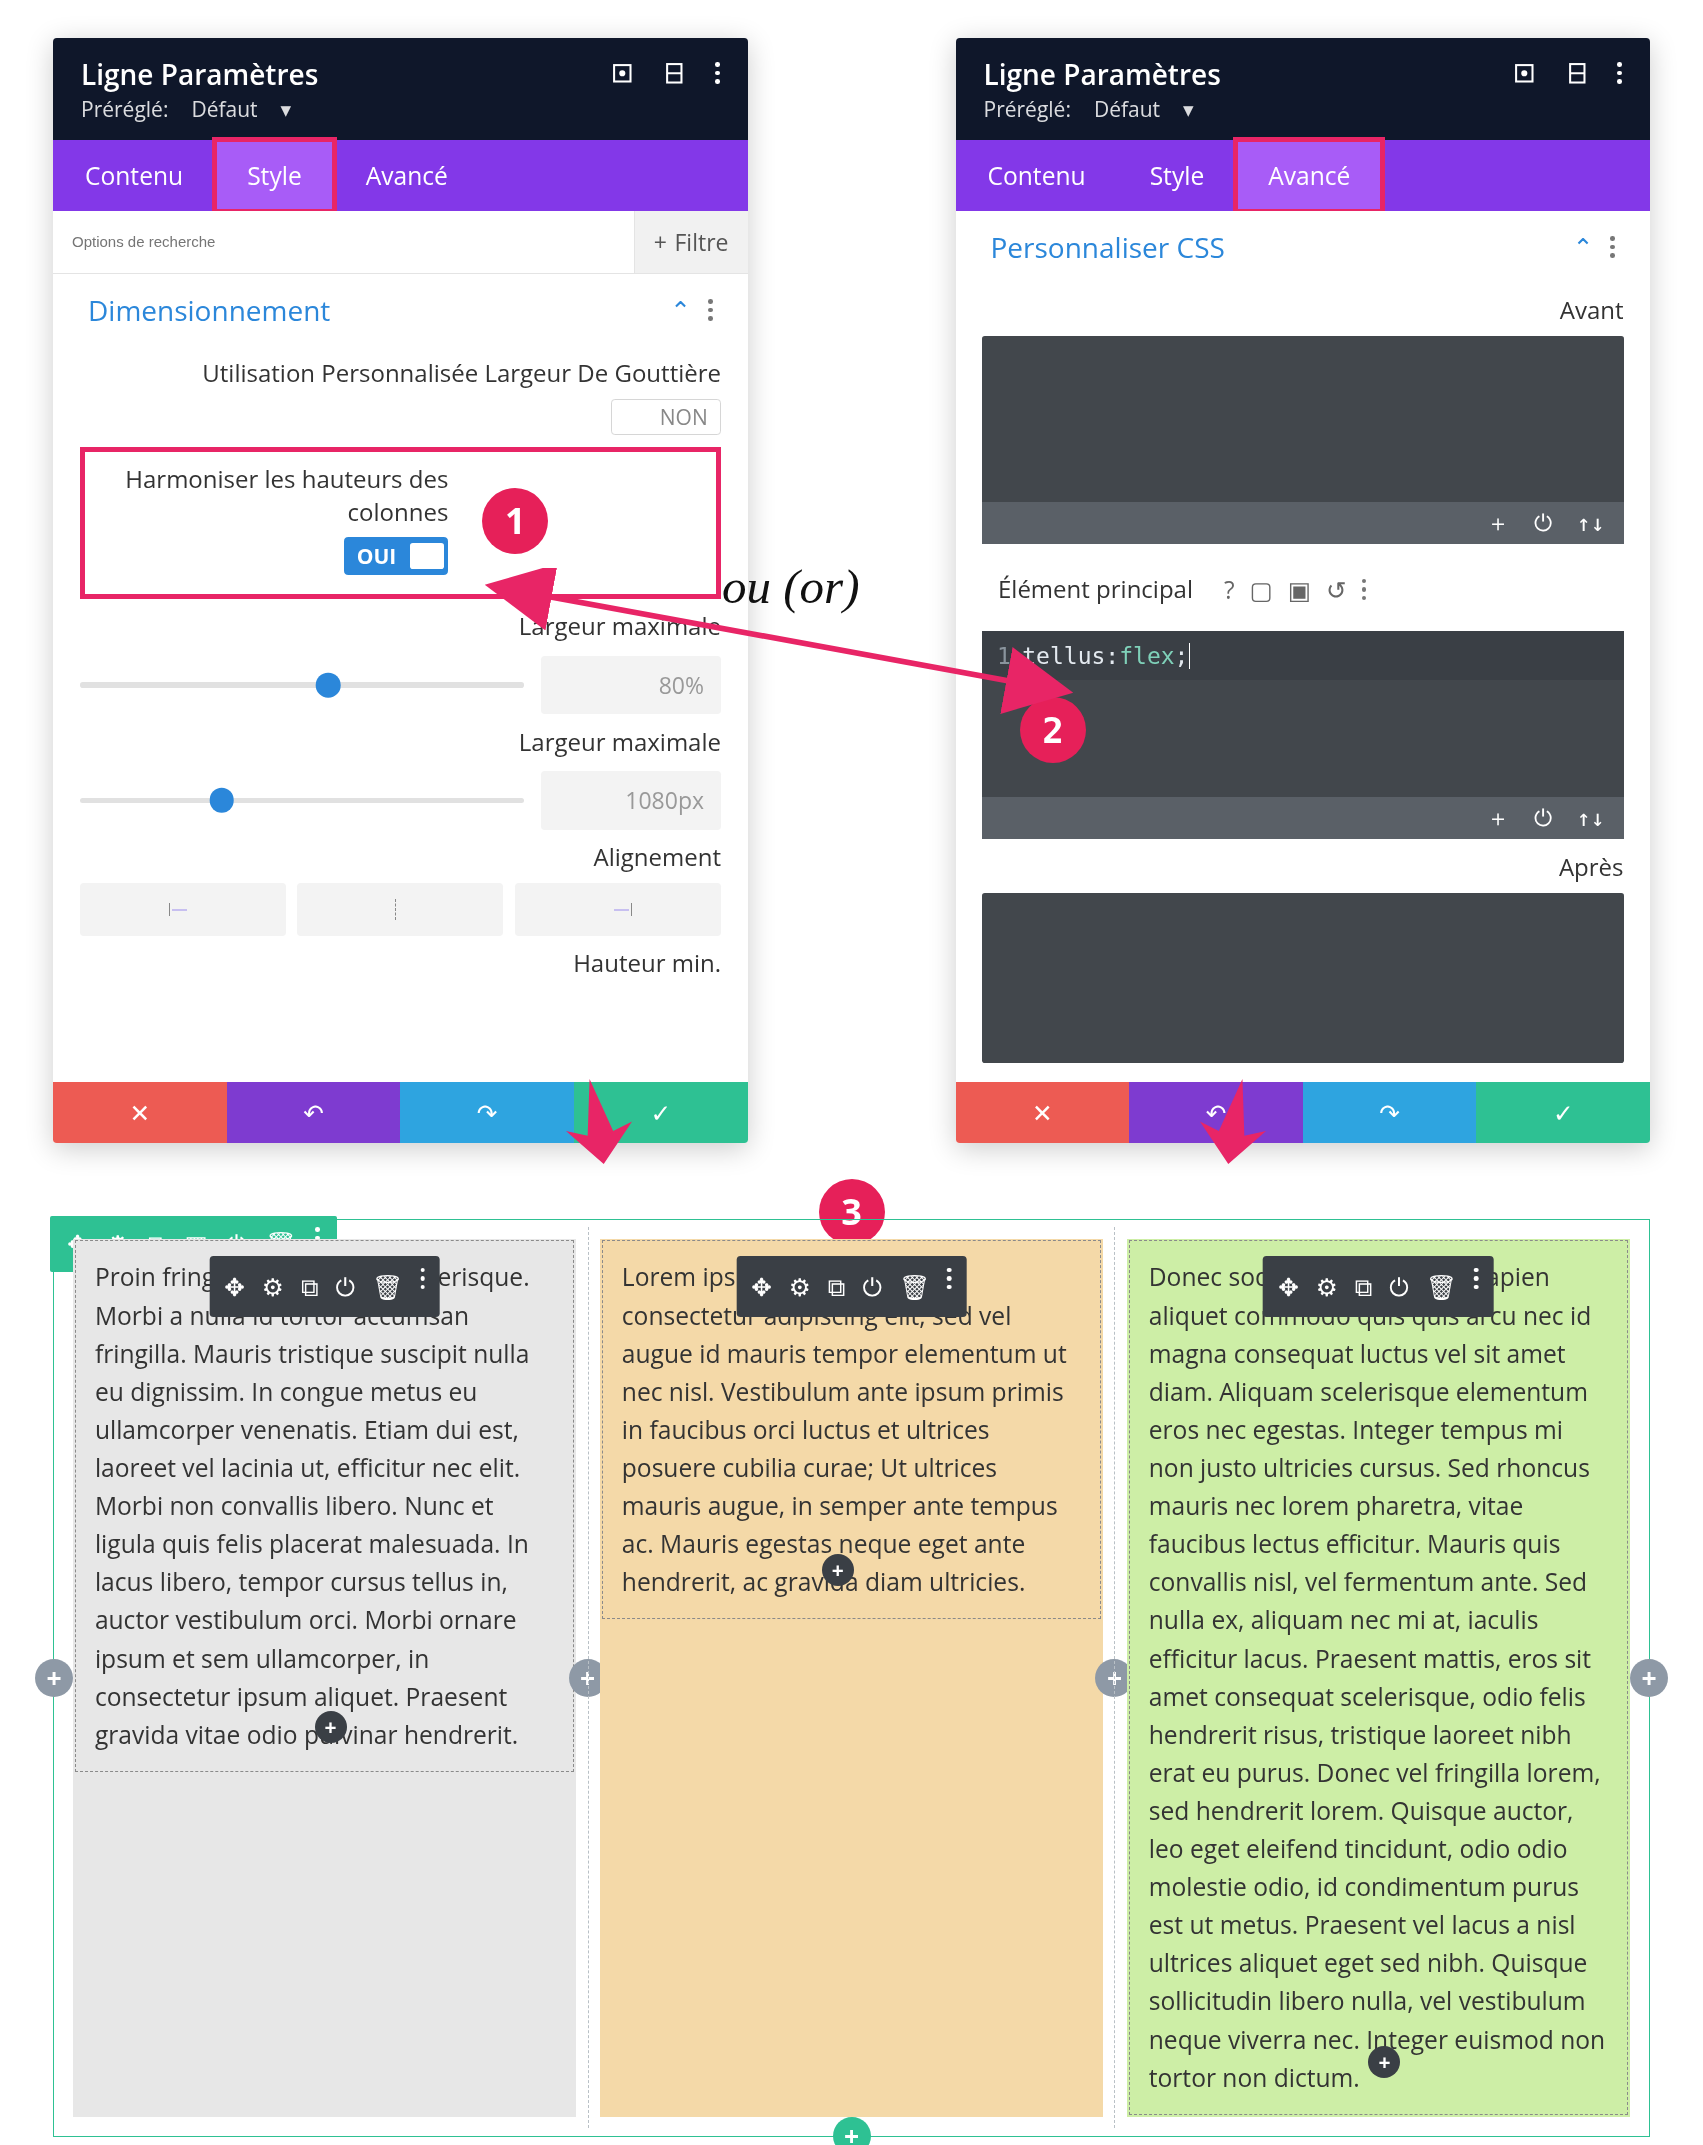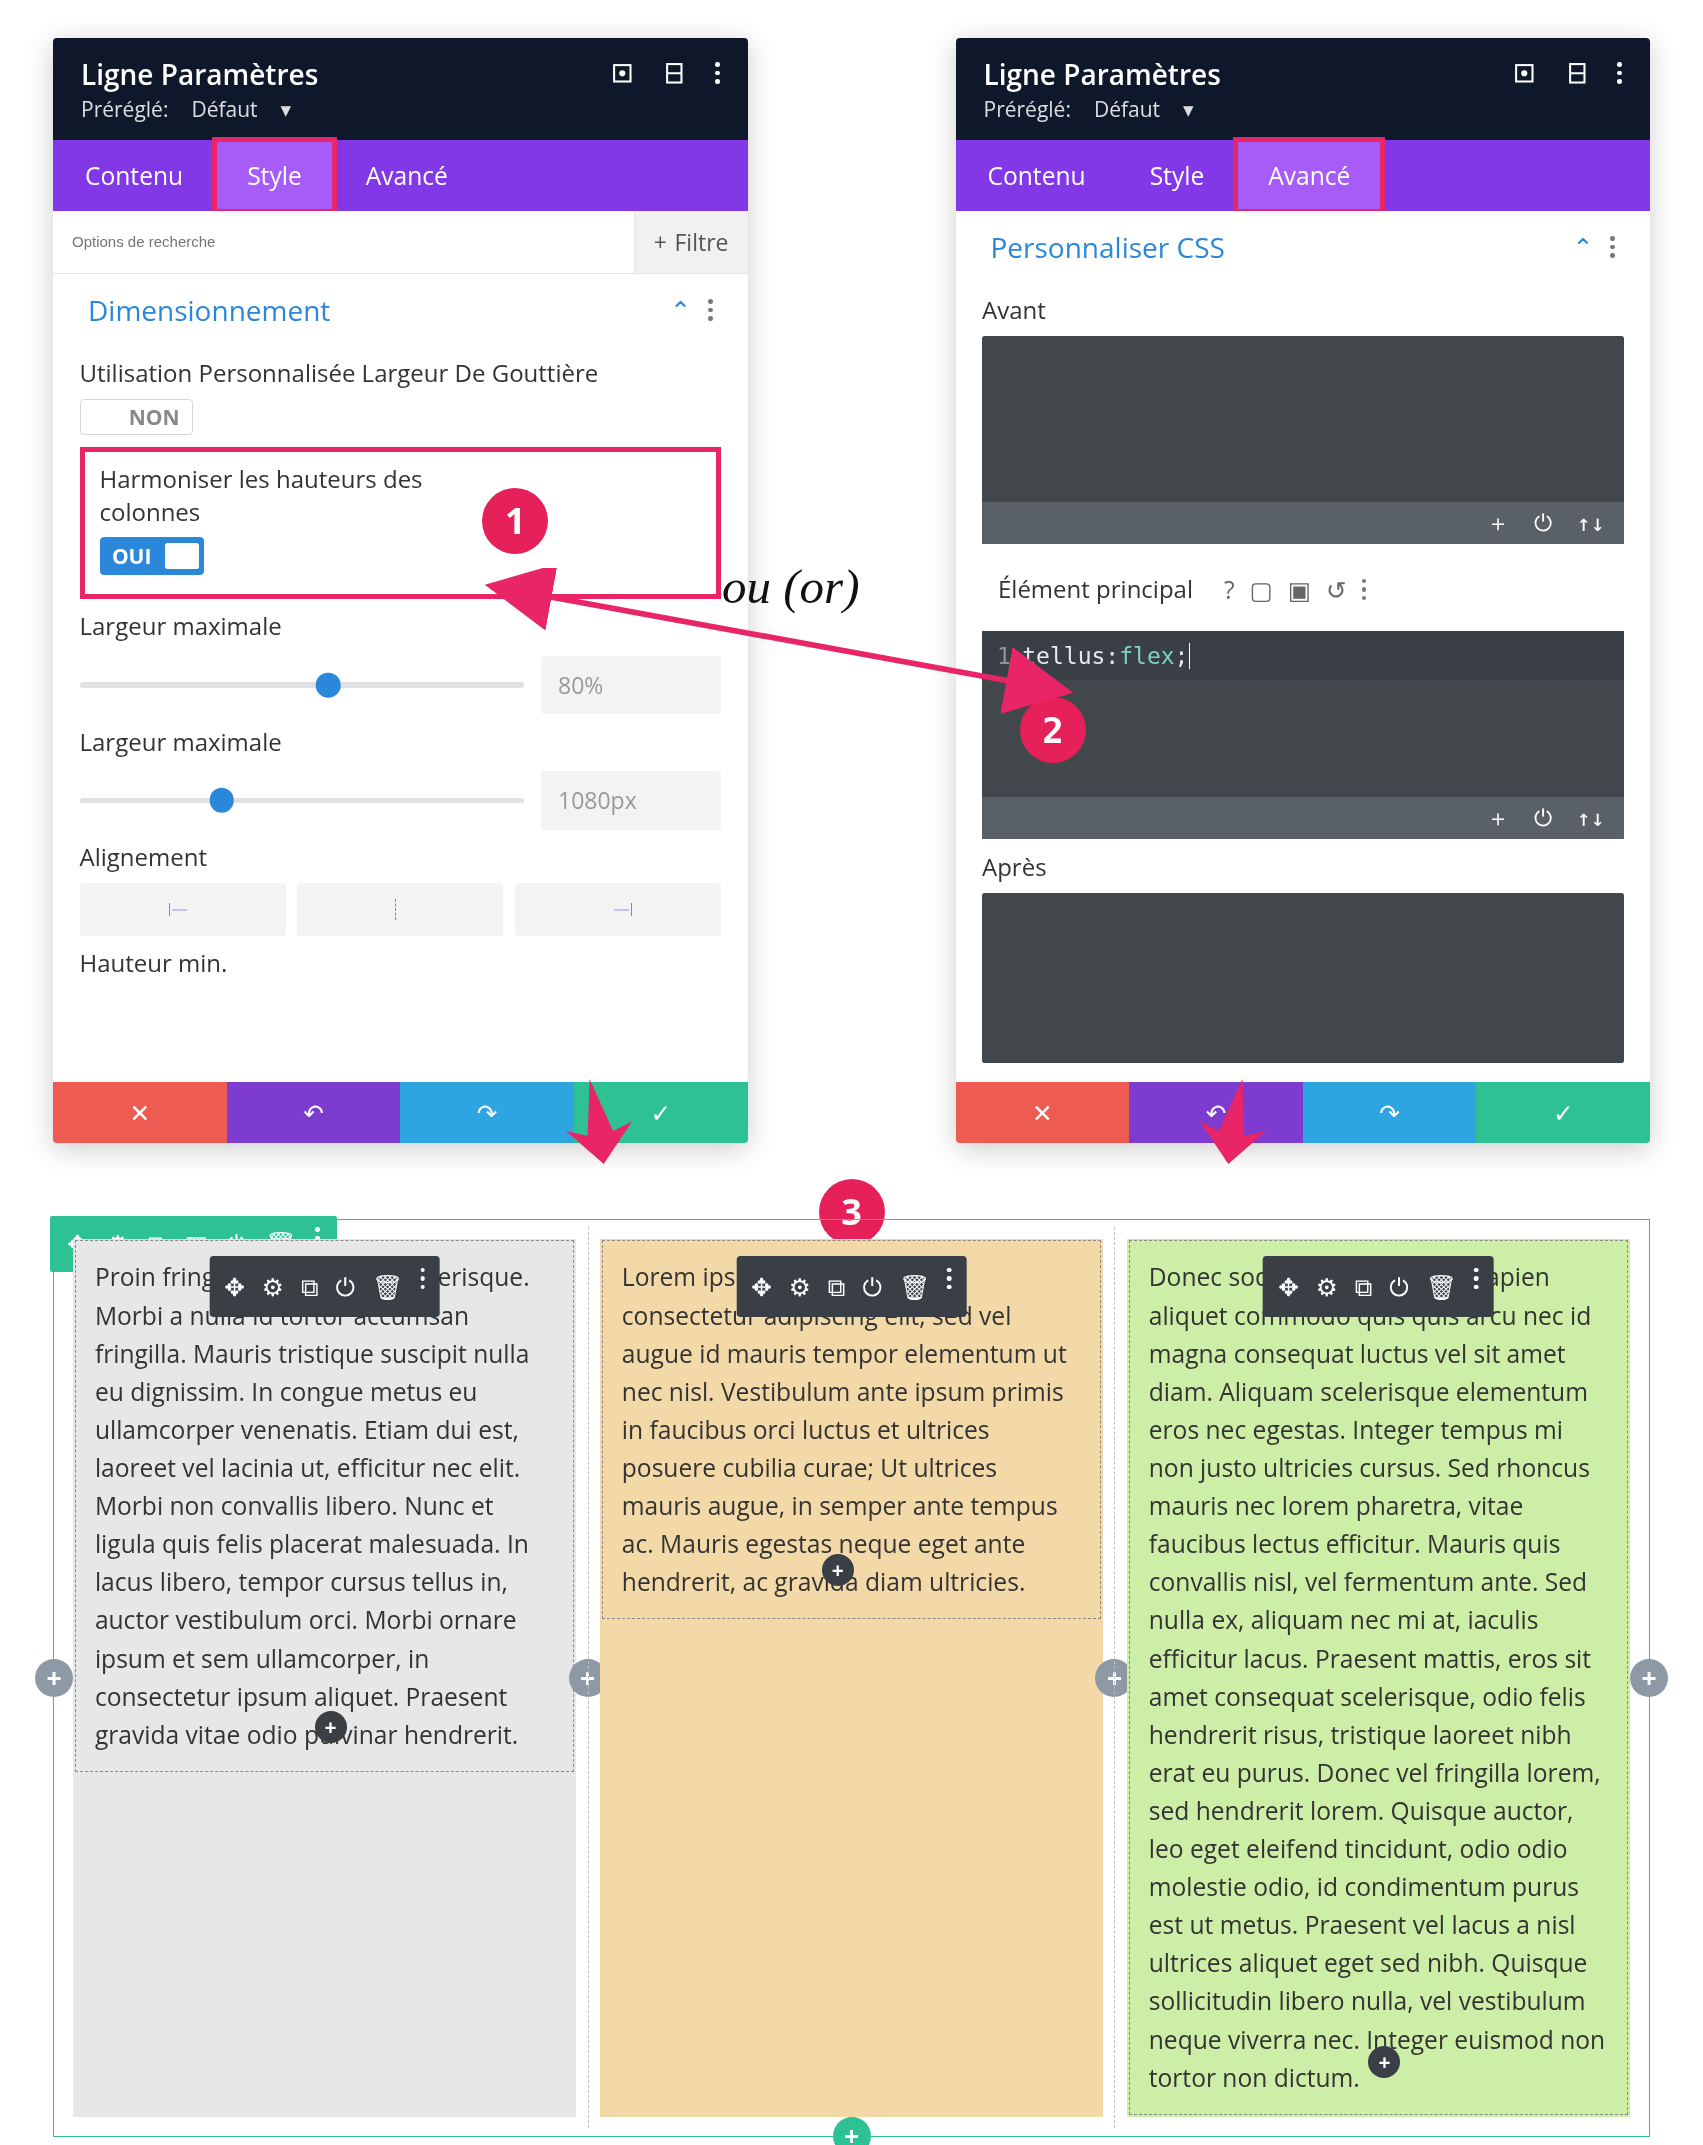--- a/index.html
+++ b/index.html
@@ -95,33 +95,33 @@
     justify-content: space-between;
     padding: 17px 35px;
     align-items:center;
   }
   .section-hd .title { color:#2b87da; font-size:28px; }
   .section-hd .ctrls { display:flex; gap:17px; align-items:center; }
   .chev-up { color:#2b87da; }
   .threedots-v { display:flex; flex-direction:column; gap:3.8px; }
   .threedots-v span { width:4.7px; height:4.7px; background:#777; border-radius:50%;}
 
-  .pbody-inner { padding: 0 26.5px 19px 26.5px; }
+  .pbody-inner { padding: 0 26.5px 19px 26.5px; text-align: right; }
 
   .field-label { font-size:24px; margin-top: 11.4px; margin-bottom: 9.5px; line-height:1.35; }
 
   .toggle {
     display:inline-flex;
     align-items:center;
     gap:9.5px;
     border:0.9px solid #d6d6d6;
     border-radius:3.8px;
     padding:2.8px;
   }
-  .toggle.off { color:#888;font-weight:bold; }
+  .toggle.off { color:#888; }
   .toggle .knob {
     width:34px; height:26.5px; background:#fff; border-radius:2.8px;
   }
   .toggle.off .lab { padding:0 9.5px 0 1.9px; font-size:21px; }
   .toggle.on {
     background:#2b87da; color:#fff; border-color:#2b87da;
     padding:3.8px;
   }
   .toggle.on .lab { font-weight:700; padding:0 3.8px 0 7.6px; font-size:21px;}
   .toggle.on .knob { background:#fff; }

